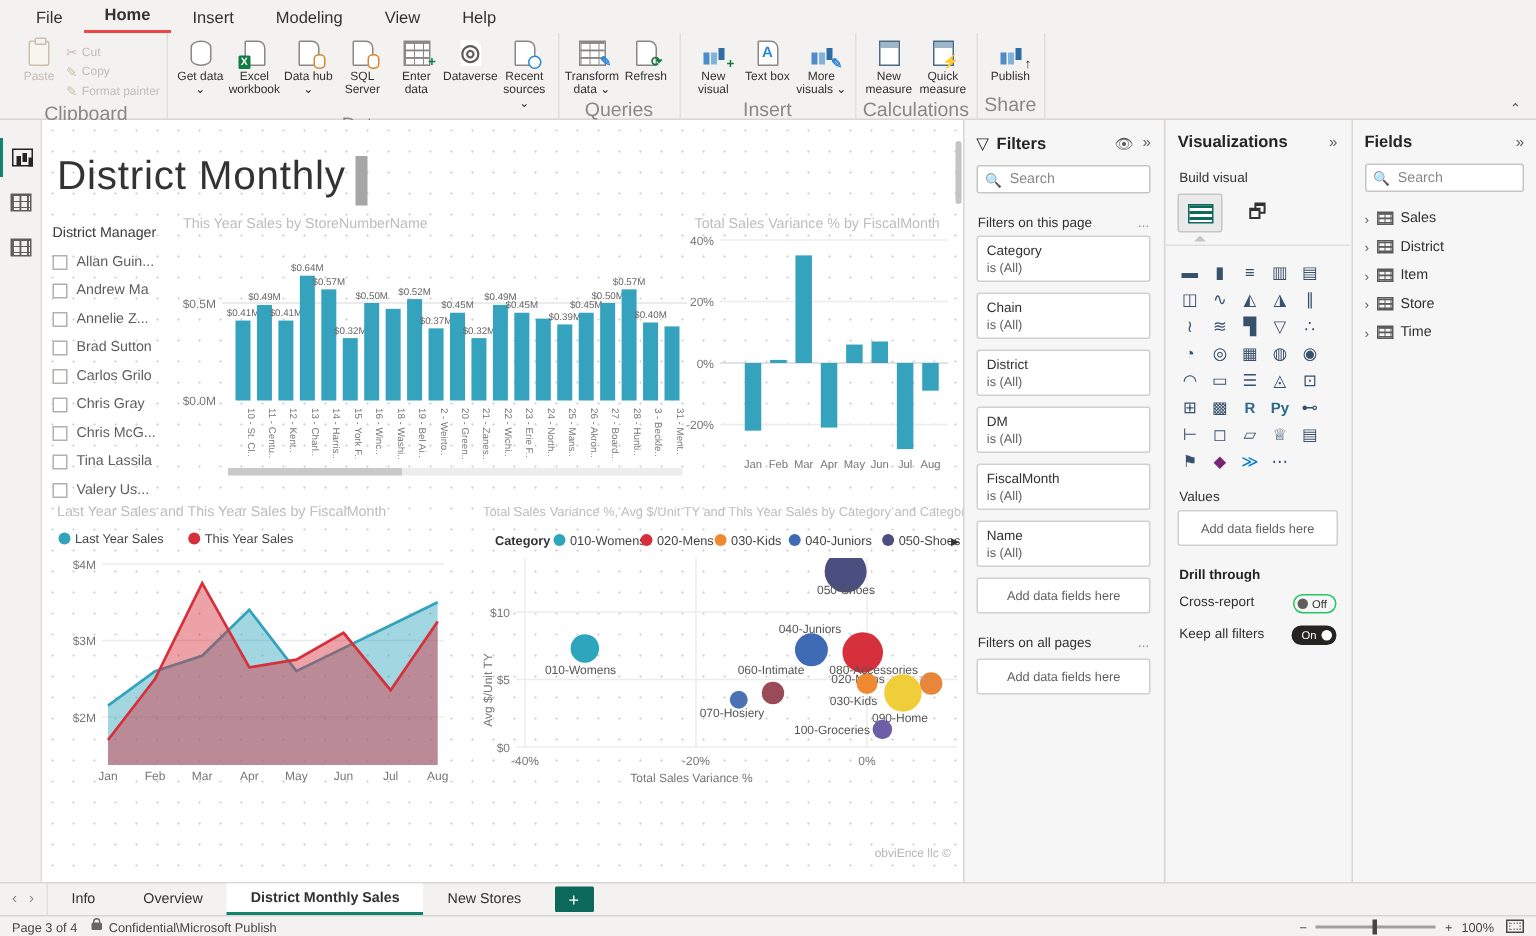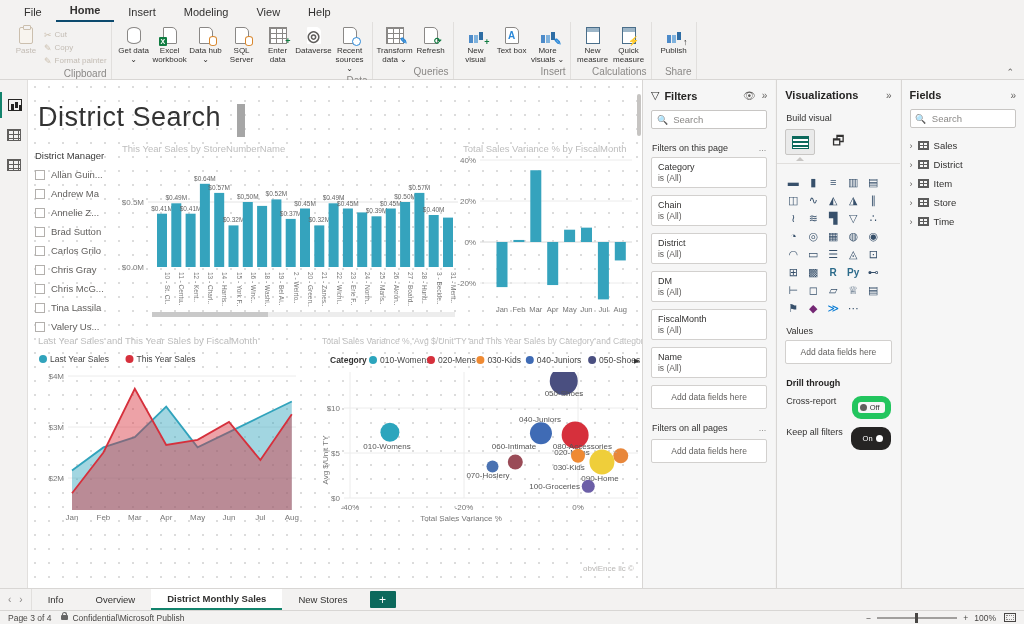--- a/index.html
+++ b/index.html
@@ -2,27 +2,27 @@
 <html><head>
 <meta charset="utf-8">
 <style>
   *{box-sizing:border-box;margin:0;padding:0}
   html,body{width:1024px;height:624px;overflow:hidden;font-family:"Liberation Sans",sans-serif;background:#f3f2f1;-webkit-font-smoothing:antialiased}
   .app{position:relative;width:1024px;height:624px;background:#f3f2f1}
 
   
   .tabsrow{height:22px;display:flex;align-items:flex-end;padding-left:10px;background:#f3f2f1}
   .rtab{font-size:11px;color:#323130;padding:3px 14px 4px;cursor:default}
-  .rtab.active{font-weight:bold;border-bottom:2px solid #0c4a6e}
+  .rtab.active{font-weight:bold;border-bottom:2px solid #ef4444}
 
   
   .ribbon{height:58px;display:flex;align-items:stretch;background:#f3f2f1;border-bottom:1px solid #d8d6d4;position:relative;padding-left:4px}
   .rgroup{display:flex;flex-direction:column;justify-content:space-between;padding:2px 4px 0;border-right:1px solid #e1dfdd}
   .rgroup-items{display:flex;align-items:flex-start;flex:1}
-  .rgroup-label{font-size:10px;color:#8a8886;text-align:right;padding:1px 0 2px}
+  .rgroup-label{font-size:13px;color:#8a8886;text-align:center;padding:1px 0 2px}
   .rbtn{display:flex;flex-direction:column;align-items:center;width:36px;min-width:34px;padding-top:3px;cursor:pointer}
   .rbtn .lbl{font-size:8px;line-height:1.15;color:#323130;text-align:center;margin-top:2px;max-width:44px}
   .rbtn.dis .lbl{color:#c3bcb4}
   .smallstack{display:flex;flex-direction:column;justify-content:flex-start;padding-top:4px}
   .sbtn{display:flex;align-items:center;font-size:8px;color:#c3bcb4;margin:1.5px 0;cursor:pointer}
   .sbtn .sic{margin-right:3px;font-size:9px;color:#cbbfae}
   .collapse{position:absolute;right:10px;bottom:2px;font-size:9px;color:#605e5c;cursor:pointer}
 
   
   .ic{display:block;position:relative;width:18px;height:17px}
@@ -82,21 +82,21 @@
 
   
   .bigtabs{display:flex;padding:4px 8px 0}
   .bigtab{width:30px;height:26px;border:1px solid transparent;display:flex;align-items:center;justify-content:center;margin-right:8px;cursor:pointer;position:relative}
   .bigtab.sel{background:#eaeaea;border-color:#c8c6c4;border-radius:2px}
   .bigtab.sel:after{content:"";position:absolute;left:10px;bottom:-7px;border:4px solid transparent;border-bottom-color:#c8c6c4}
   .buildglyph{width:17px;height:13px;border:1px solid #0c695c;background:repeating-linear-gradient(#0c695c 0 2px,#fff 2px 4px)}
   .fmtglyph{font-size:13px;color:#323130}
   .vgrid{display:flex;flex-wrap:wrap;padding:10px 6px 2px;border-top:1px solid #e1dfdd;margin-top:8px}
   .vicon{width:18px;height:16px;margin:1px;text-align:center;font-size:11px;line-height:15px;color:#37506b;cursor:pointer}
-  .pill{display:inline-flex;align-items:center;border:6px solid #22c55e;border-radius:9px;font-size:7.5px;color:#323130;padding:1px 5px 1px 2px;gap:3px}
+  .pill{display:inline-flex;align-items:center;border:1px solid #22c55e;border-radius:9px;font-size:7.5px;color:#323130;padding:1px 5px 1px 2px;gap:3px}
   .pill .dot{width:7px;height:7px;border-radius:50%;background:#605e5c}
   .pill.on{background:#252423;color:#fff;border-color:#252423;padding:1px 2px 1px 6px}
   .pill.on .dot{background:#fff;order:2}
   .togglerow{display:flex;align-items:flex-start;justify-content:space-between;font-size:9px;color:#323130;padding:4px 9px}
 
   
   .frow{display:flex;align-items:center;padding:4px 8px;font-size:9.5px;color:#323130;cursor:pointer}
   .frow .chev{color:#605e5c;font-size:9px;margin-right:5px}
   .frow .tbl{width:11px;height:9px;border:1px solid #5b5b5b;background-image:linear-gradient(#5b5b5b 1px,transparent 1px),linear-gradient(90deg,#5b5b5b 1px,transparent 1px);background-size:100% 3px,4px 100%;margin-right:5px}
 
@@ -273,21 +273,21 @@
         </div>
         <div class="railitem">
           <span class="railglyph"></span>
         </div>
         <div class="railitem">
           <span class="railglyph"></span>
         </div>
       </div>
 
     <div class="canvas">
-      <div class="rtitle">District Search</div>
+      <div class="rtitle">District Monthly</div>
       <div class="cursor"></div>
       <div class="slicer">
         <div class="sl-title">District Manager</div>
         <div id="slicerItems">
             <div class="sl-item">
               <span class="box"></span>
               <span class="txt">Allan Guin...</span>
             </div>
             <div class="sl-item">
               <span class="box"></span>

